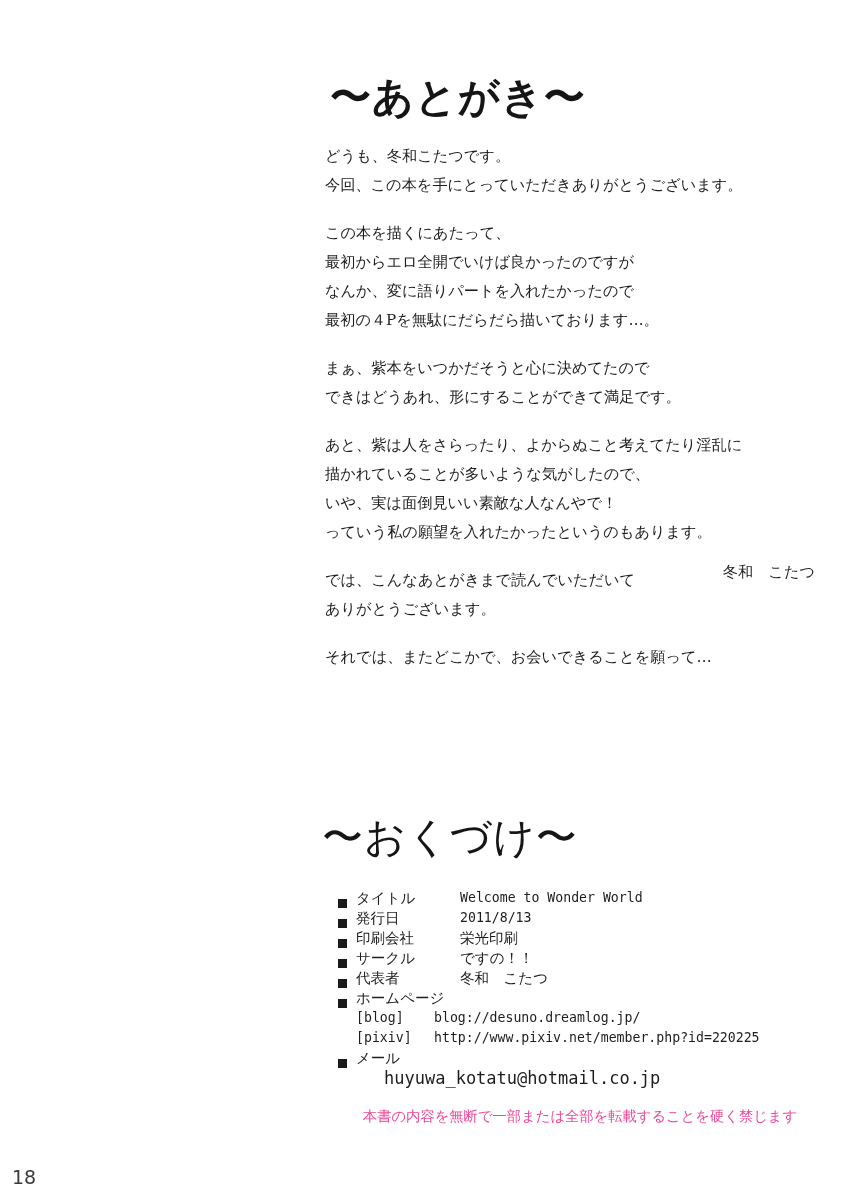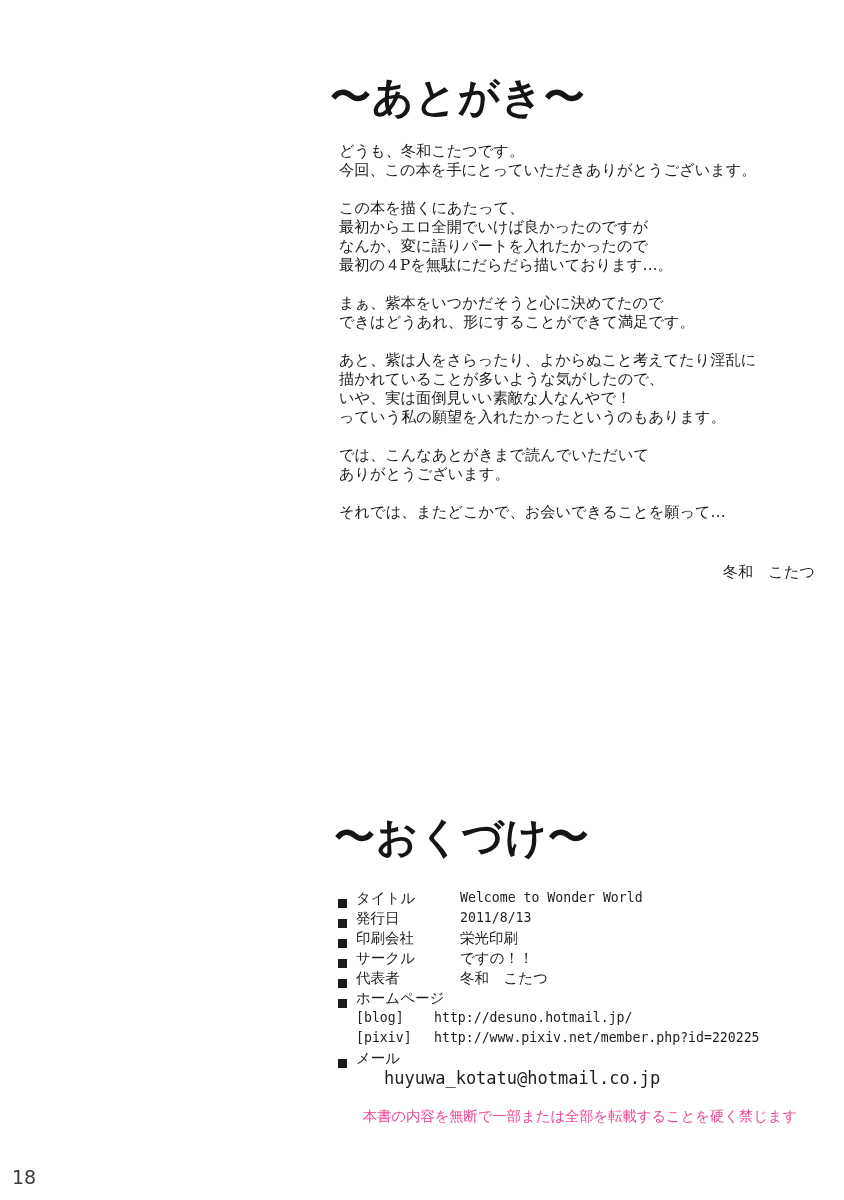--- a/index.html
+++ b/index.html
@@ -27,26 +27,26 @@
     top: 70px;
     font-family: "DejaVu Sans", sans-serif;
     font-weight: bold;
     font-size: 41px;
     letter-spacing: 1px;
     color: #151515;
     white-space: nowrap;
   }
   .afterword-body {
     position: absolute;
-    left: 339px;
+    left: 325px;
     top: 142px;
     width: 470px;
     font-family: "DejaVu Serif", serif;
     font-size: 15.2px;
-    line-height: 19px;
+    line-height: 29px;
     color: #1d1d1d;
   }
   .afterword-body p {
     margin: 0 0 19px 0;
   }
   .afterword-body p:last-child {
     margin-bottom: 0;
   }
   .signature {
     position: absolute;
@@ -55,24 +55,24 @@
     width: 490px;
     text-align: right;
     font-family: "DejaVu Serif", serif;
     font-size: 15.2px;
     color: #1d1d1d;
   }
 
   
   .colophon-heading {
     position: absolute;
-    left: 334px;
+    left: 322px;
     top: 810px;
     font-family: "DejaVu Sans", sans-serif;
-    font-weight: bold;
+    font-weight: normal;
     font-size: 41px;
     letter-spacing: 1px;
     color: #151515;
     white-space: nowrap;
   }
   .colophon-list {
     position: absolute;
     left: 338px;
     top: 888px;
     width: 470px;
@@ -211,21 +211,21 @@
       <span class="c-value jp">冬和　こたつ</span>
     </div>
 
     <div class="c-row">
       <span class="bullet"></span>
       <span class="c-label">ホームページ</span>
     </div>
 
     <div class="c-sub">
       <span class="c-sub-key">[blog]</span>
-      <span class="c-sub-val">http://desuno.hotmail.jp/</span>
+      <span class="c-sub-val">blog://desuno.dreamlog.jp/</span>
     </div>
 
     <div class="c-sub">
       <span class="c-sub-key">[pixiv]</span>
       <span class="c-sub-val">http://www.pixiv.net/member.php?id=220225</span>
     </div>
 
     <div class="c-row">
       <span class="bullet"></span>
       <span class="c-label">メール</span>

